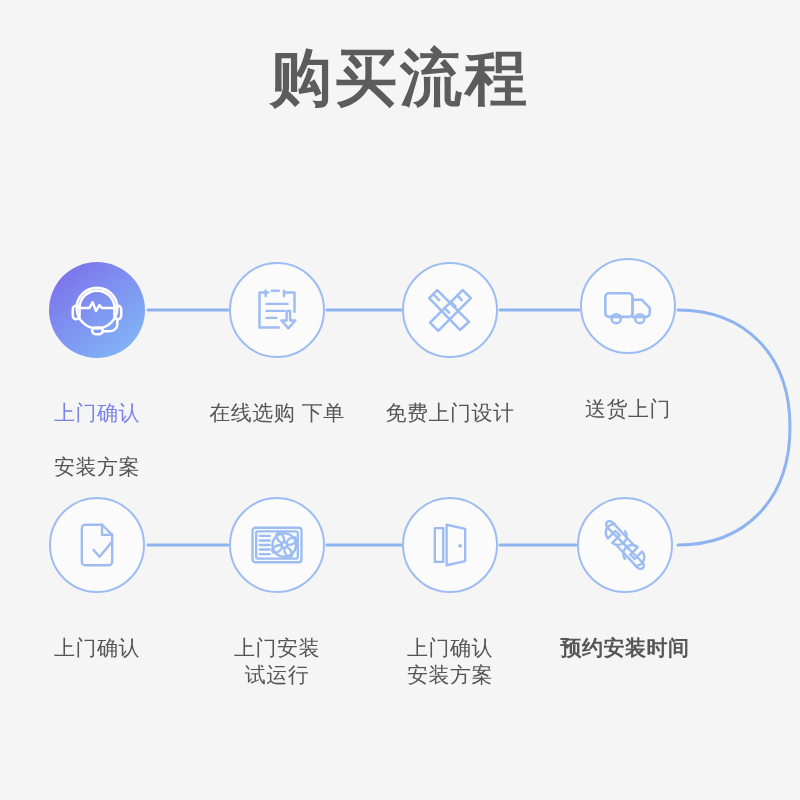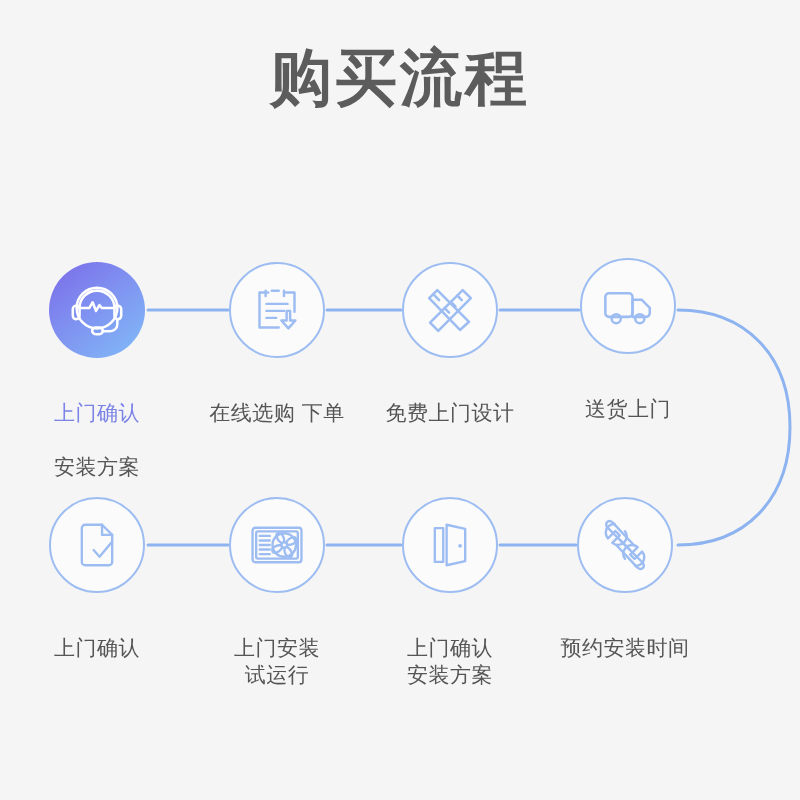--- a/index.html
+++ b/index.html
@@ -225,21 +225,21 @@
         <path d="M28 8 L50 13 L50 51 L28 56 Z"></path>
         <circle cx="44" cy="33" r="2.2" fill="#9dbdf2" stroke="none"></circle>
       </svg>
     </div>
     <div class="label">
       <span class="l1">上门确认</span>
       <span class="l2">安装方案</span>
     </div>
   </div>
 
-  <div class="step" style="left:545px; top:497px;">
+  <div class="step" style="left:545px; top:497px;font-weight:bold;">
     <div class="circle">
       <svg width="56" height="56" viewBox="0 0 64 64" fill="none" stroke="#9dbdf2" stroke-width="2.8" stroke-linecap="round" stroke-linejoin="round">
 
         <path d="M20 8 C14 8 10 12.5 10 18 C10 20.5 11 22.8 12.5 24.5 L21 16 L26 21 L17.5 29.5 C19.2 31 21.5 32 24 32 C29.5 32 34 27.5 34 22 C34 19.8 33.3 17.8 32 16.2"></path>
         <path d="M27 27 L52 52 C54 54 54 57 52 58.5 C50 60 47.5 59.5 46 57.5 L22 32"></path>
 
         <path d="M44 56 C50 56 54 51.5 54 46 C54 43.5 53 41.2 51.5 39.5 L43 48 L38 43 L46.5 34.5 C44.8 33 42.5 32 40 32 C34.5 32 30 36.5 30 42 C30 44.2 30.7 46.2 32 47.8"></path>
         <path d="M37 37 L12 12 C10 10 10 7 12 5.5 C14 4 16.5 4.5 18 6.5 L42 32"></path>
       </svg>
     </div>

